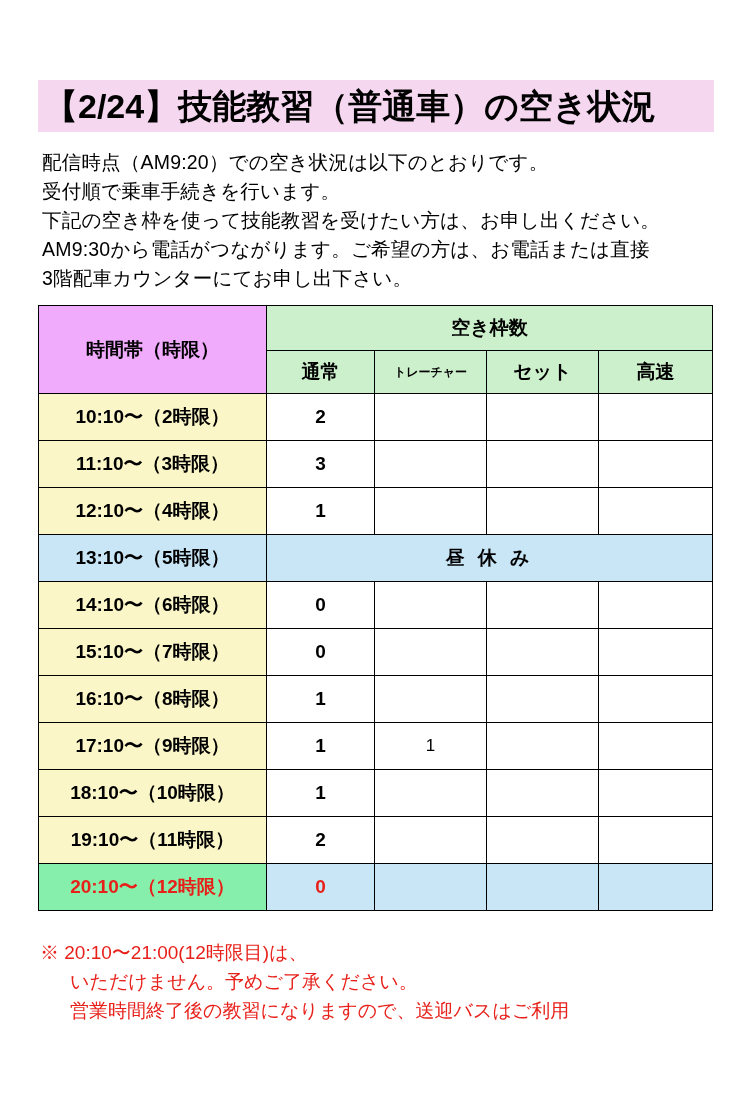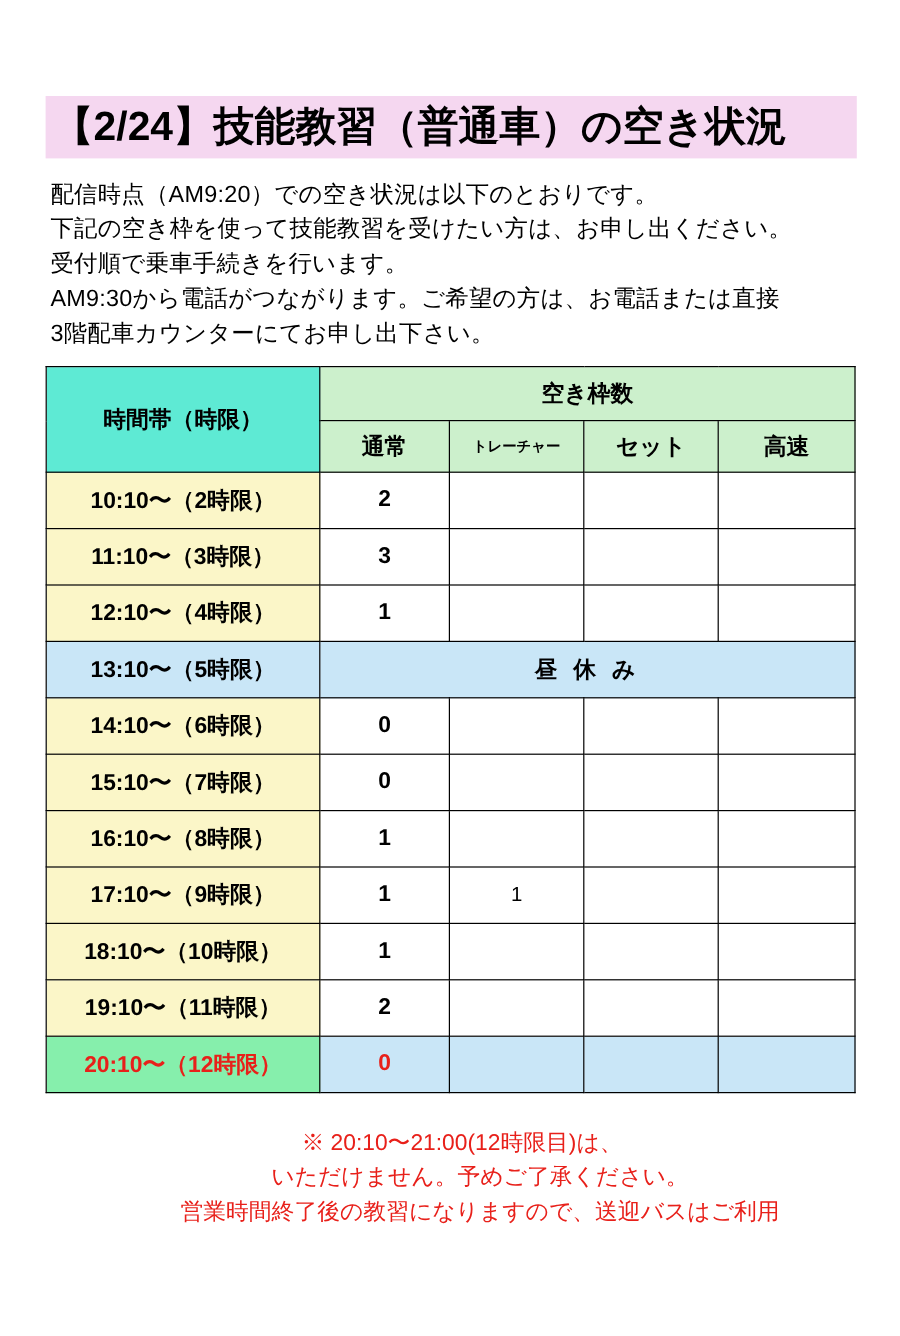--- a/index.html
+++ b/index.html
@@ -75,21 +75,21 @@
   .col-trainer { width: 112px; }
   .col-set { width: 112px; }
   .col-kosoku { width: 114px; }
 
   .hdr-green {
     background: #ccf0cc;
     height: 44px;
     font-size: 21px;
   }
   .hdr-time {
-    background: #5eead4;
+    background: #f0abfc;
     font-size: 21px;
   }
   .hdr-sub {
     background: #ccf0cc;
     height: 42px;
     font-size: 19px;
   }
   .hdr-sub.small {
     font-size: 12px;
   }
@@ -135,36 +135,36 @@
 
   .note {
     position: absolute;
     left: 40px;
     top: 938px;
     width: 690px;
     color: #e8201a;
     font-size: 19px;
     line-height: 29px;
   }
-  .note div { white-space: nowrap; text-align: center; }
+  .note div { white-space: nowrap; }
   .note .ind { padding-left: 30px; }
 </style>
 </head>
 <body>
 
 <div class="page">
 
   <div class="title-bar">
     <span class="title-text">【2/24】技能教習（普通車）の空き状況</span>
   </div>
 
   <div class="intro">
     <div>配信時点（AM9:20）での空き状況は以下のとおりです。</div>
+    <div>受付順で乗車手続きを行います。</div>
     <div>下記の空き枠を使って技能教習を受けたい方は、お申し出ください。</div>
-    <div>受付順で乗車手続きを行います。</div>
     <div>AM9:30から電話がつながります。ご希望の方は、お電話または直接</div>
     <div>3階配車カウンターにてお申し出下さい。</div>
   </div>
 
   <table class="sched">
     <colgroup>
       <col class="col-time">
       <col class="col-normal">
       <col class="col-trainer">
       <col class="col-set">

